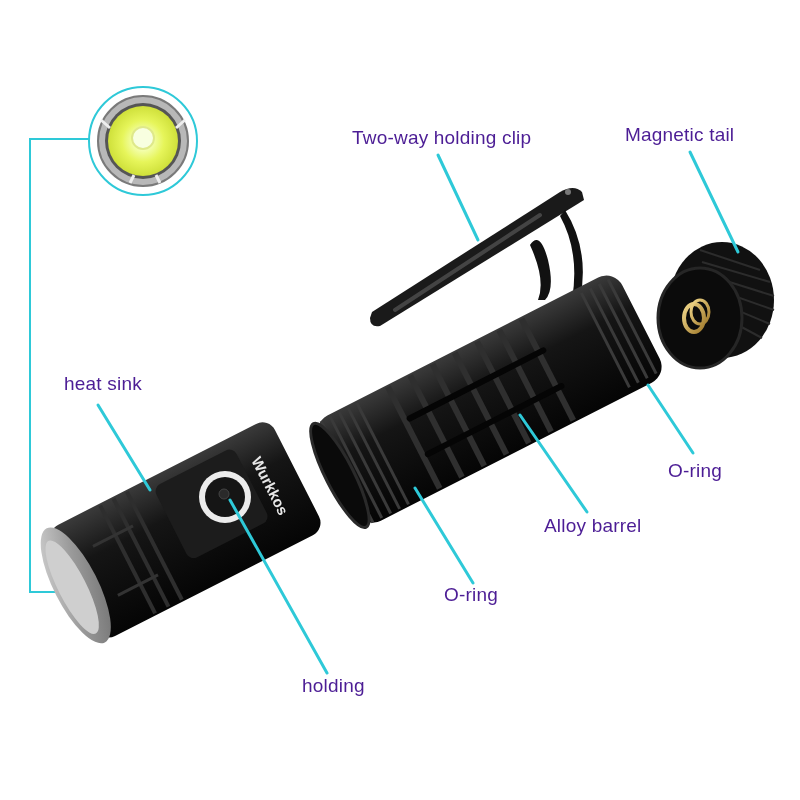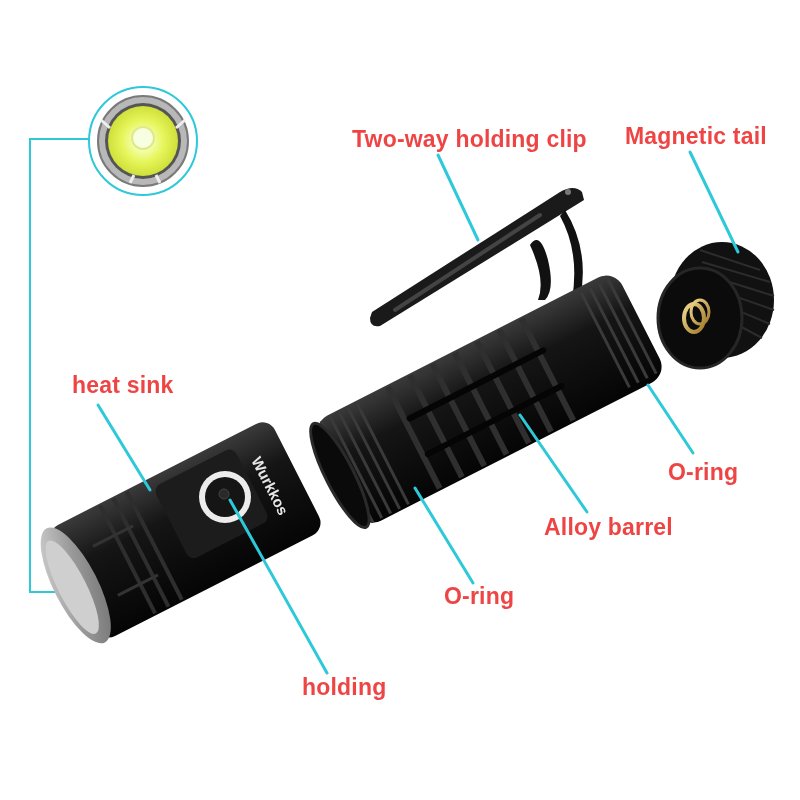--- a/index.html
+++ b/index.html
@@ -1,20 +1,20 @@
 <!DOCTYPE html>
 <html><head>
 <meta charset="utf-8">
 <style>
   html, body { margin: 0; padding: 0; background: #ffffff; }
   body { width: 800px; height: 800px; position: relative; overflow: hidden;
          font-family: "Liberation Sans", "DejaVu Sans", sans-serif; }
   .stage { position: absolute; left: 0; top: 0; width: 800px; height: 800px; }
-  .label { position: absolute; font-size: 23px; color: #ef4444; white-space: nowrap;
-           letter-spacing: 0.2px; line-height: 1; font-weight: bold; }
+  .label { position: absolute; font-size: 19px; color: #4c1d95; white-space: nowrap;
+           letter-spacing: 0.2px; line-height: 1; }
   svg { position: absolute; left: 0; top: 0; }
 </style>
 </head>
 <body>
 
 <div class="stage">
 <svg width="800" height="800" viewBox="0 0 800 800">
   <defs>
     <radialGradient id="ledGlow" cx="50%" cy="50%" r="50%">
       <stop offset="0%" stop-color="#ffffff"></stop>
@@ -135,18 +135,18 @@
     <line x1="98" y1="405" x2="150" y2="490"></line>
     <line x1="648" y1="385" x2="693" y2="453"></line>
     <line x1="520" y1="415" x2="587" y2="512"></line>
     <line x1="415" y1="488" x2="473" y2="583"></line>
     <line x1="230" y1="500" x2="327" y2="673"></line>
   </g>
 </svg>
 
 <div class="label" style="left:352px; top:128px;">Two-way holding clip</div>
 <div class="label" style="left:625px; top:125px;text-align:right;">Magnetic tail</div>
-<div class="label" style="left:72px; top:374px;">heat sink</div>
+<div class="label" style="left:64px; top:374px;">heat sink</div>
 <div class="label" style="left:668px; top:461px;">O-ring</div>
 <div class="label" style="left:544px; top:516px;text-align:right;">Alloy barrel</div>
 <div class="label" style="left:444px; top:585px;">O-ring</div>
 <div class="label" style="left:302px; top:676px;">holding</div>
 </div>
 
 </body></html>

